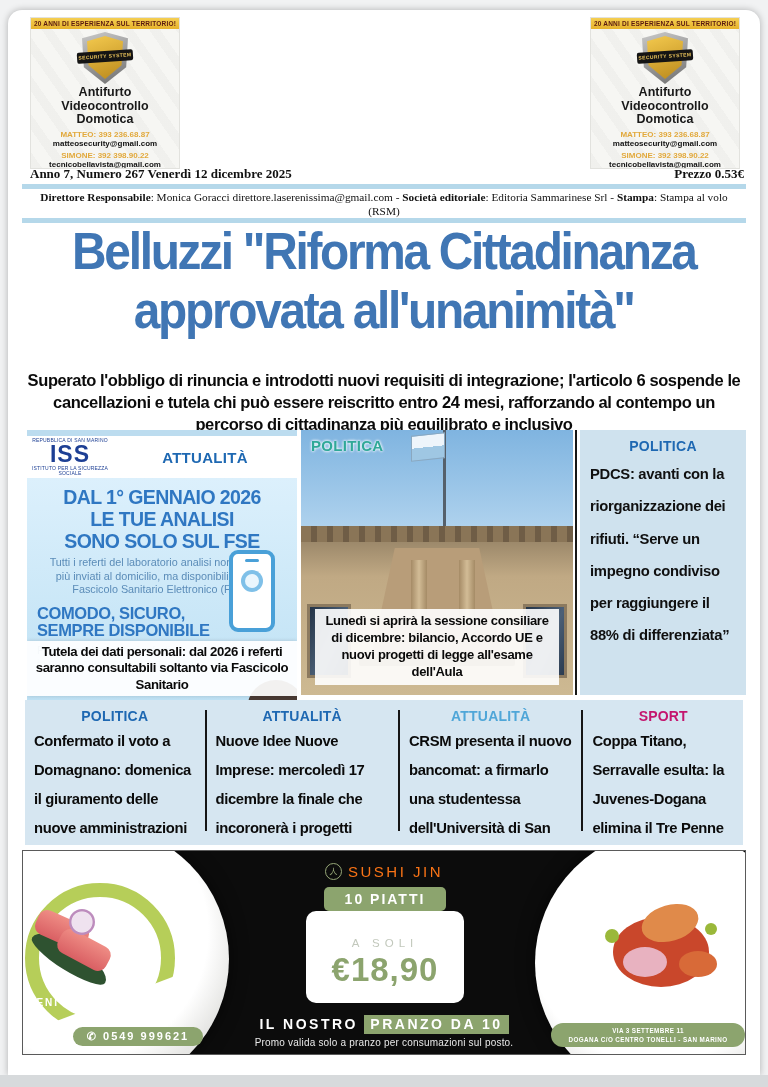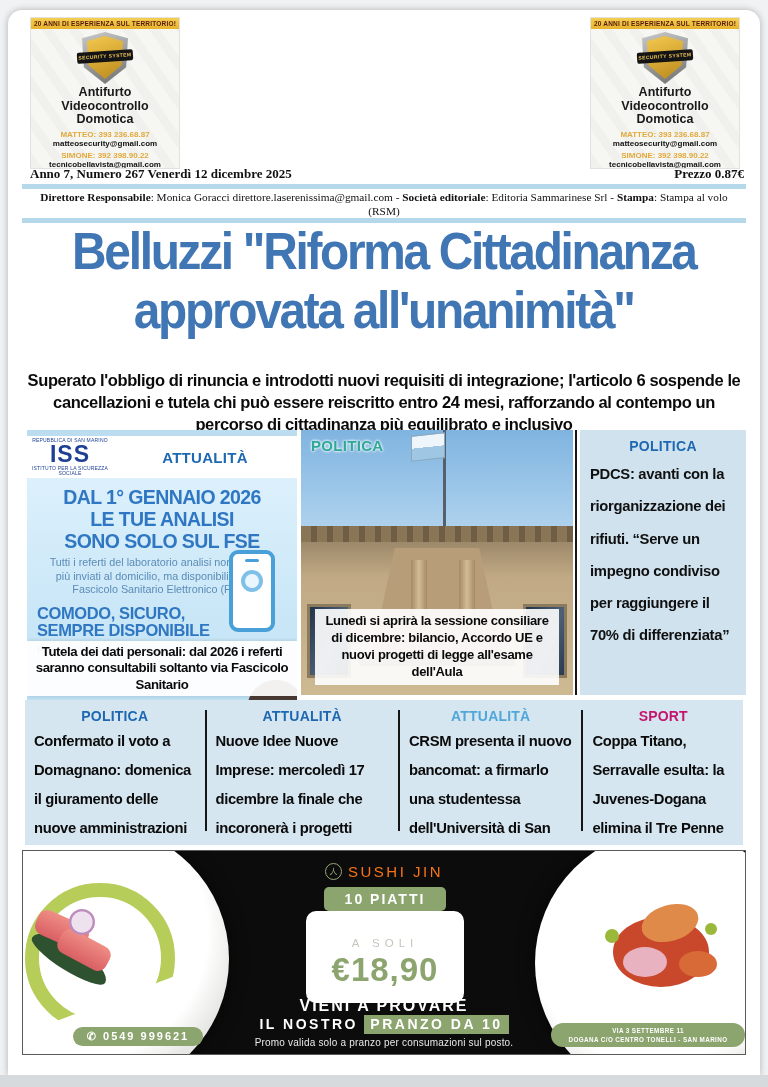--- a/index.html
+++ b/index.html
@@ -143,22 +143,22 @@
   .sushi-logo .ring { width:17px; height:17px; border:1.5px solid #97a878; border-radius:50%; color:#97a878;
                       font-size:8px; line-height:15px; text-align:center; }
   .sushi-logo .name { color:#f97316; font-weight:normal; font-size:15px; letter-spacing:2.5px; }
   .sushi-card { position:absolute; left:283px; top:60px; width:158px; height:92px; background:#fff;
                 border-radius:10px; text-align:center; }
   .sushi-pill { position:absolute; left:301px; top:36px; width:122px; height:24px; background:#8ca46e;
                 border-radius:5px; color:#fff; font-weight:bold; font-size:14px; letter-spacing:2px;
                 line-height:24px; text-align:center; z-index:2; }
   .asoli { padding-top:26px; color:#c2c8bc; font-size:11.5px; letter-spacing:5px; }
   .sprice { color:#8ca46e; font-weight:bold; font-size:33px; letter-spacing:1px; margin-top:2px; }
-  .cta1 { position:absolute; left:0; right:0; top:146px; text-align:center; color:#fff; font-weight:bold;
-          font-size:16px; letter-spacing:2px; }
+  .cta1 { position:absolute; left:0; right:0; top:146px; color:#fff; font-weight:bold;
+          font-size:10px; letter-spacing:2px; }
   .cta2 { position:absolute; left:0; right:0; top:165px; text-align:center; color:#fff; font-weight:bold;
           font-size:14px; letter-spacing:2.5px; }
   .cta2 em { font-style:normal; background:#8ca46e; padding:1px 6px 2px; }
   .disc { position:absolute; left:0; right:0; top:186px; text-align:center; color:#e8e8e8; font-size:10px; letter-spacing:.2px; }
   .spill { position:absolute; background:#8ca46e; color:#fff; border-radius:12px; text-align:center; }
   .spill.phone { left:50px; top:176px; width:130px; height:19px; font-weight:bold; font-size:11px;
                  letter-spacing:2px; line-height:19px; }
   .spill.addr { left:528px; top:172px; width:194px; height:24px; font-weight:bold; font-size:6.3px;
                 line-height:1.5; padding-top:3px; letter-spacing:.4px; }
 </style>
@@ -198,21 +198,21 @@
       <div class="ad-phone">MATTEO: 393 236.68.87</div>
       <div class="ad-mail">matteosecurity@gmail.com</div>
       <div class="ad-phone">SIMONE: 392 398.90.22</div>
       <div class="ad-mail">tecnicobellavista@gmail.com</div>
 
     </div>
 
 
     <div class="issue-row">
       <span>Anno 7, Numero 267 Venerdì 12 dicembre 2025</span>
-      <span>Prezzo 0.87€</span>
+      <span>Prezzo 0.53€</span>
     </div>
     <div class="sep s1"></div>
 
     <div class="staff">
       <div class="staff-line"><b>Direttore Responsabile</b><span>: Monica Goracci direttore.laserenissima@gmail.com - </span><b>Società editoriale</b><span>: Editoria Sammarinese Srl - </span><b>Stampa</b><span>: Stampa al volo (RSM)</span></div>
     </div>
     <div class="sep s2"></div>
 
     <div class="headline">
       <span style="color: rgb(64, 118, 180);">Belluzzi "Riforma Cittadinanza</span><br>
@@ -266,21 +266,21 @@
           <div class="pilaster b"></div>
         <div class="ledge"></div>
       </div>
       <div class="photo-caption">Lunedì si aprirà la sessione consiliare di dicembre: bilancio, Accordo UE e nuovi progetti di legge all'esame dell'Aula</div>
     </div>
 
     <div class="mid-vline"></div>
 
     <div class="side-col">
       <div class="side-label" style="color: rgb(30, 104, 178);">POLITICA</div>
-      <div class="side-text">PDCS: avanti con la riorganizzazione dei rifiuti. “Serve un impegno condiviso per raggiungere il 70% di differenziata”</div>
+      <div class="side-text">PDCS: avanti con la riorganizzazione dei rifiuti. “Serve un impegno condiviso per raggiungere il 88% di differenziata”</div>
     </div>
 
     <div class="briefs">
       <div class="brief b1">
         <div class="lab" style="color: rgb(30, 104, 178);">POLITICA</div>
         <div class="txt">Confermato il voto a Domagnano: domenica il giuramento delle nuove amministrazioni di Castello</div>
       </div>
       <div class="bdiv"></div>
       <div class="brief b2">
         <div class="lab" style="color: rgb(30, 104, 178);">ATTUALITÀ</div>

